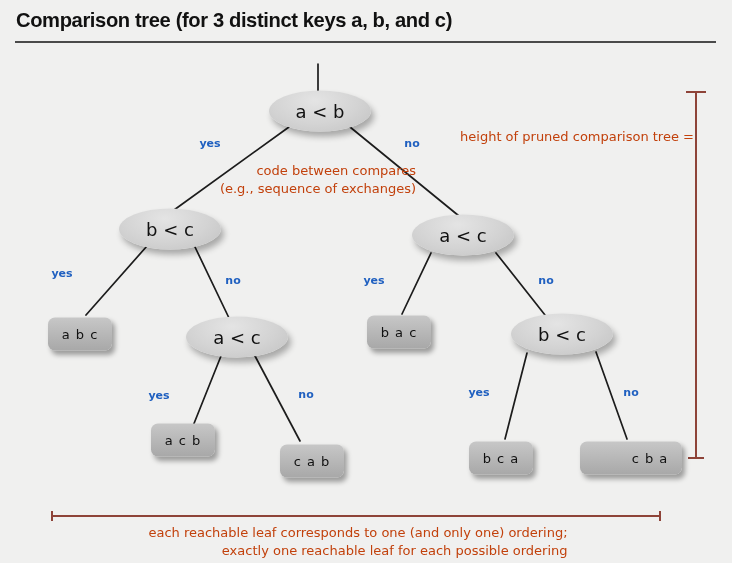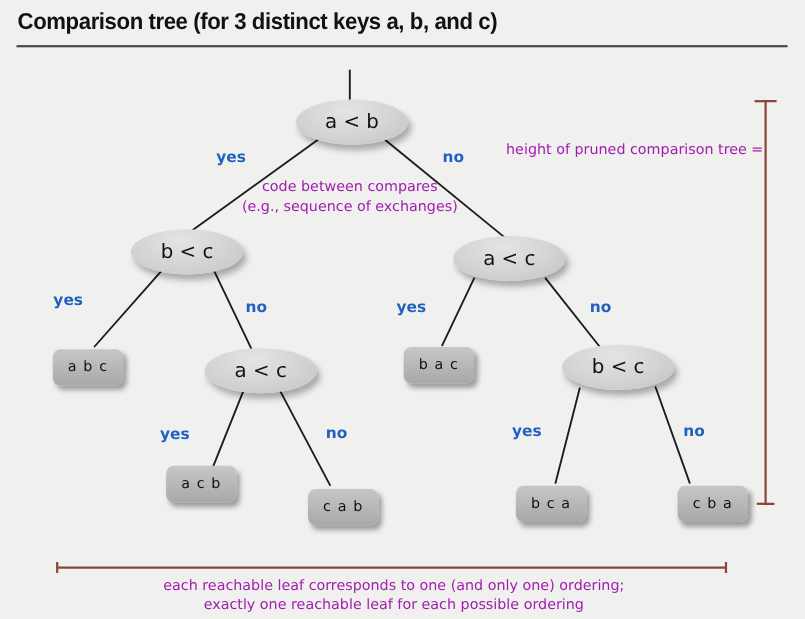--- a/index.html
+++ b/index.html
@@ -36,28 +36,28 @@
     position:absolute;width:64px;height:33px;
     border-radius:7px;
     background:linear-gradient(180deg,#c7c7c7,#a8a8a8);
     box-shadow:3px 4px 5px rgba(0,0,0,0.35);
     display:flex;align-items:center;justify-content:center;
     font-size:13px;color:#111;letter-spacing:1px;
     transform:translate(-50%,-50%);
   }
   .branch{
     position:absolute;
-    color:#2060c0;font-size:14px;font-weight:600;
+    color:#2060c0;font-size:11px;font-weight:600;
     transform:translate(-50%,-50%);
     white-space:nowrap;
   }
   .note{
     position:absolute;
-    color:#a21caf;font-size:13px;line-height:18px;
-    text-align:center;transform:translate(-50%,-50%);
+    color:#c2410c;font-size:13px;line-height:18px;
+    text-align:right;transform:translate(-50%,-50%);
     white-space:nowrap;
   }
 </style>
 </head>
 <body>
 
 <div class="slide">
 
   <div class="title">Comparison tree (for 3 distinct keys a, b, and c)</div>
   <div class="rule"></div>
@@ -90,21 +90,21 @@
   <div class="enode" style="left:170px;top:229px;">b &lt; c</div>
   <div class="enode" style="left:237px;top:337px;">a &lt; c</div>
   <div class="enode" style="left:463px;top:235px;">a &lt; c</div>
   <div class="enode" style="left:562px;top:334px;">b &lt; c</div>
 
   <div class="leaf" style="left:80px;top:334px;">a b c</div>
   <div class="leaf" style="left:183px;top:440px;text-align:right;">a c b</div>
   <div class="leaf" style="left:312px;top:461px;">c a b</div>
   <div class="leaf" style="left:399px;top:332px;">b a c</div>
   <div class="leaf" style="left:501px;top:458px;">b c a</div>
-  <div class="leaf" style="left:648px;top:458px;">c b a</div>
+  <div class="leaf" style="left:631px;top:458px;padding-left:38px;">c b a</div>
 
   <span class="branch" style="left:210px;top:143px;">yes</span>
   <span class="branch" style="left:412px;top:143px;">no</span>
   <span class="branch" style="left:62px;top:273px;">yes</span>
   <span class="branch" style="left:233px;top:280px;">no</span>
   <span class="branch" style="left:159px;top:395px;">yes</span>
   <span class="branch" style="left:306px;top:394px;">no</span>
   <span class="branch" style="left:374px;top:280px;">yes</span>
   <span class="branch" style="left:546px;top:280px;">no</span>
   <span class="branch" style="left:479px;top:392px;">yes</span>

